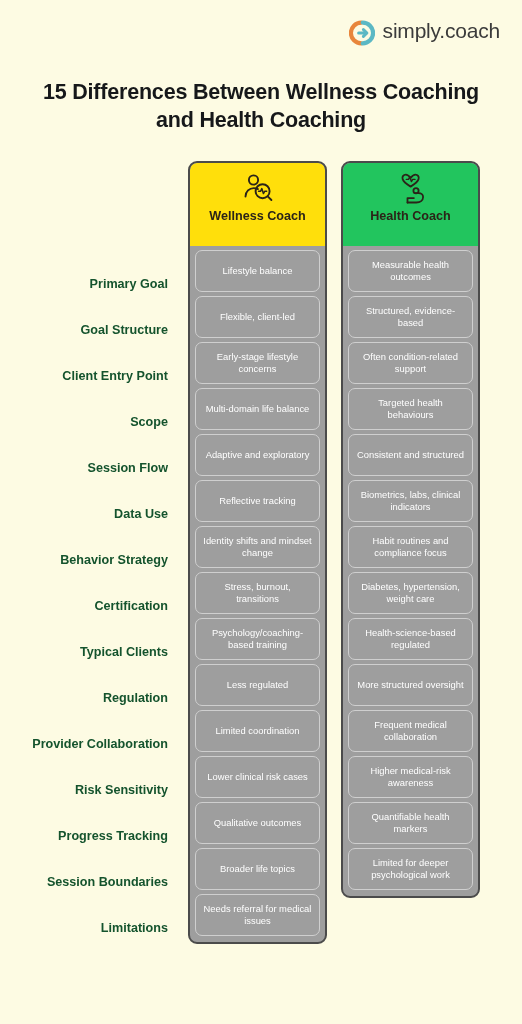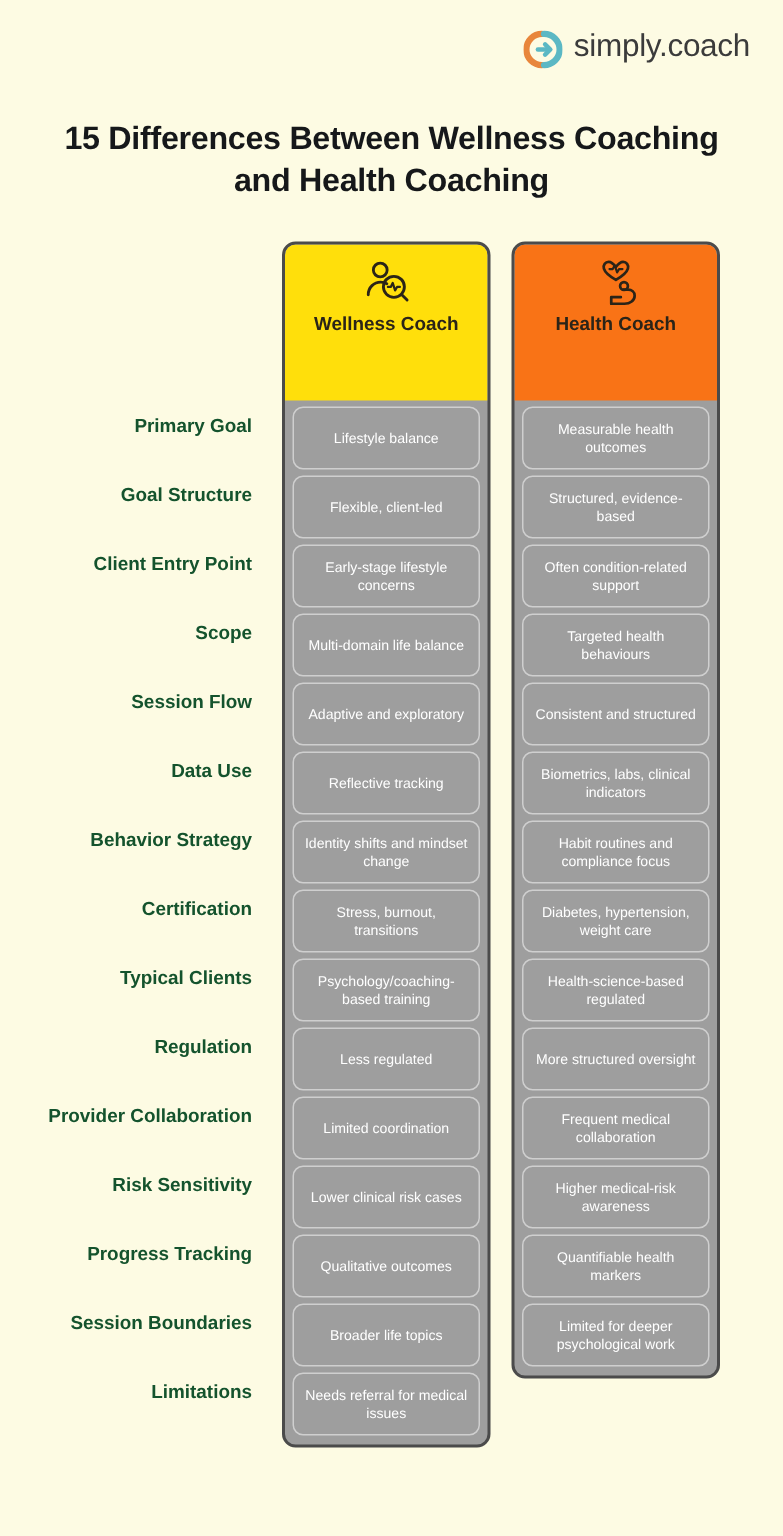--- a/index.html
+++ b/index.html
@@ -93,31 +93,31 @@
     background: #9e9e9e;
     box-sizing: border-box;
     overflow: hidden;
     display: flex;
     flex-direction: column;
   }
   .col-gap { width: 14px; flex: 0 0 14px; }
   .col-left-pad { width: 8px; flex: 0 0 8px; }
 
   .col-head {
-    height: 104px;
+    height: 83px;
     box-sizing: border-box;
     display: flex;
     flex-direction: column;
     align-items: center;
     justify-content: flex-start;
     padding-top: 9px;
     border-radius: 7px 7px 0 0;
   }
   .col-head.wellness { background: #ffdf0b; }
-  .col-head.health   { background: #f97316; }
+  .col-head.health   { background: #22c55e; }
   .col-head-icon {
     width: 36px;
     height: 34px;
     margin-bottom: 3px;
   }
   .col-head-title {
     font-size: 12.6px;
     font-weight: bold;
     color: #2b2418;
     text-align: center;

